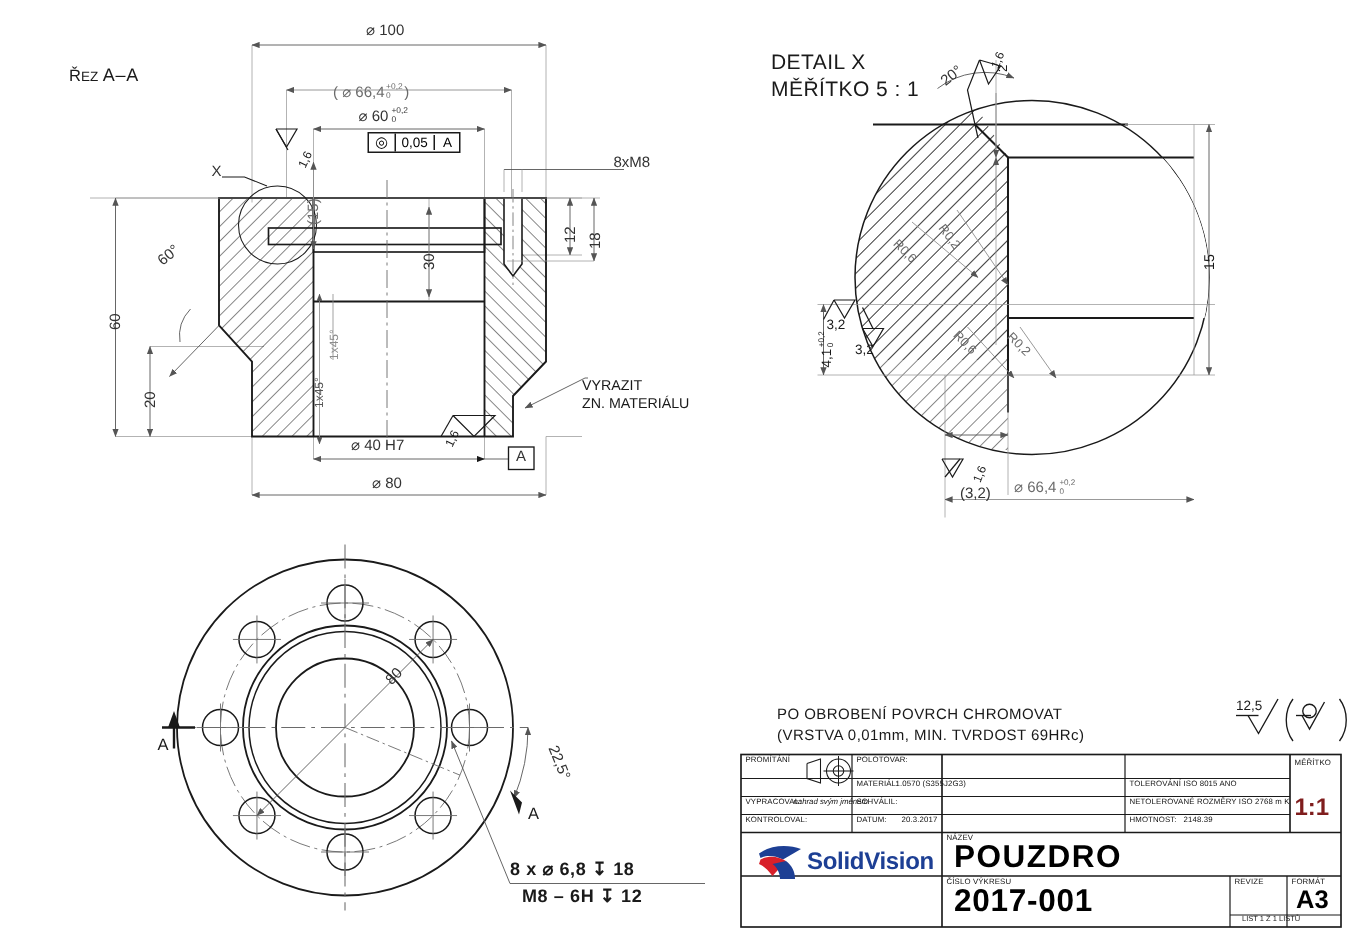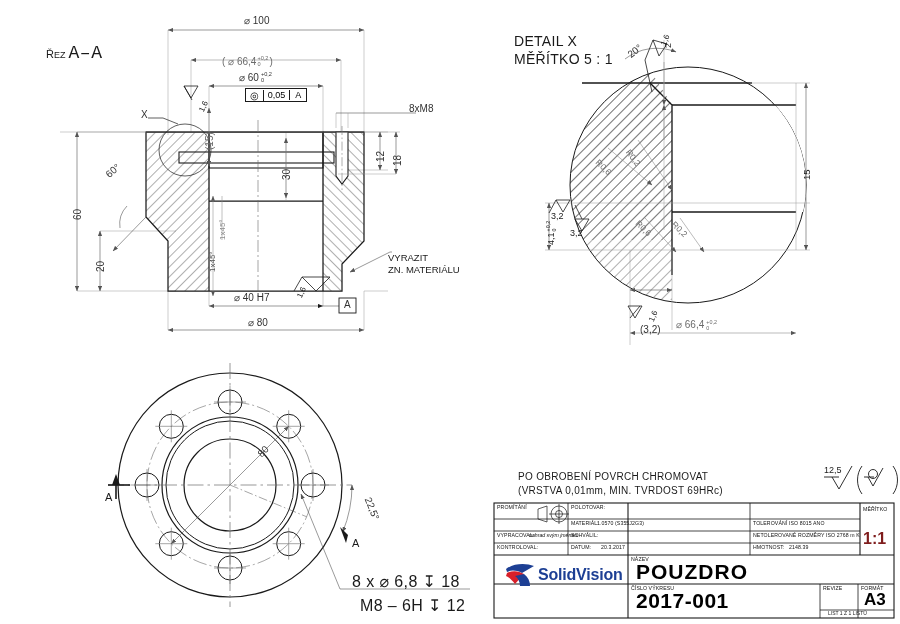--- a/index.html
+++ b/index.html
@@ -318,21 +318,21 @@
       <g stroke-width="0.7">
         <polyline points="538,509 538,519 547,522 547,506 538,509"></polyline>
         <circle cx="559" cy="514" r="8"></circle>
         <circle cx="559" cy="514" r="3.5"></circle>
         <line x1="549" y1="514" x2="569" y2="514"></line>
         <line x1="559" y1="504" x2="559" y2="524"></line>
       </g>
     </g>
   </svg>
 
-  <div class="lbl" style="left:46px; top:44px; font-size:11px;"><span style="font-size:11px;">Ř</span><span style="font-size:9px;">EZ</span> <span style="font-size:18px;letter-spacing:.5px;font-family:Liberation Mono, monospace;">A–A</span></div>
+  <div class="lbl" style="left:46px; top:44px; font-size:11px;"><span style="font-size:11px;">Ř</span><span style="font-size:9px;">EZ</span> <span style="font-size:12px;letter-spacing:.5px;">A–A</span></div>
   <div class="lbl" style="left:46px; top:44px; opacity:0;">ŘEZ A–A</div>
 
   <div class="lbl dim" style="left:244px; top:16px;">⌀ 100</div>
 
   <div class="lbl dimg" style="left:222px; top:56px;"><span>( ⌀ 66,4</span><span style="display:inline-block;font-size:5.6px;line-height:1.05;text-align:left;vertical-align:middle;margin:0 1px;"><span style="display:block">+0,2</span><span style="display:block">0</span></span><span>)</span></div>
 
   <div class="lbl dim" style="left:239px; top:72px;"><span>⌀ 60</span><span style="display:inline-block;font-size:5.6px;line-height:1.05;text-align:left;vertical-align:middle;margin-left:2px;"><span style="display:block">+0,2</span><span style="display:block">0</span></span></div>
 
   <div style="position:absolute;left:245px;top:88px;display:flex;border:1px solid #1a1a1a;background:#fff;height:14px;align-items:center;font-size:9px;">
     <span style="padding:0 4px;border-right:1px solid #1a1a1a;font-size:10px;">◎</span>
@@ -386,21 +386,21 @@
 
   <div class="lbl vert" style="left:660px; top:44px; transform:rotate(-68deg); transform-origin:0 0; font-size:8px;">1,6</div>
   <div class="lbl vert" style="left:648px; top:320px; transform:rotate(-68deg); transform-origin:0 0; font-size:8px;">1,6</div>
   <div class="lbl" style="left:551px; top:212px; font-size:9px;">3,2</div>
   <div class="lbl" style="left:570px; top:229px; font-size:9px;">3,2</div>
 
   <div class="lbl dim" style="left:256px; top:452px; transform:rotate(-45deg); transform-origin:0 0;">80</div>
   <div class="lbl dim" style="left:372px; top:496px; transform:rotate(68deg); transform-origin:0 0;">22,5°</div>
   <div class="lbl" style="left:105px; top:492px; font-size:11px;">A</div>
   <div class="lbl" style="left:352px; top:538px; font-size:11px;">A</div>
-  <div class="lbl" style="left:352px; top:570px; font-size:16px; line-height:1.5; letter-spacing:.4px;">
+  <div class="lbl" style="left:340px; top:570px; font-size:12px; line-height:1.5; letter-spacing:.4px;font-weight:bold;">
     <div>8 x  ⌀  6,8  ↧  18</div>
     <div style="padding-left:8px;">M8  –  6H  ↧  12</div>
   </div>
 
   <div class="lbl" style="left:518px; top:470px; font-size:10px; line-height:1.35; letter-spacing:.3px;">
     <div>PO OBROBENÍ POVRCH CHROMOVAT</div>
     <div>(VRSTVA 0,01mm, MIN. TVRDOST 69HRc)</div>
   </div>
   <div class="lbl" style="left:824px; top:466px; font-size:9px;">12,5</div>
 

